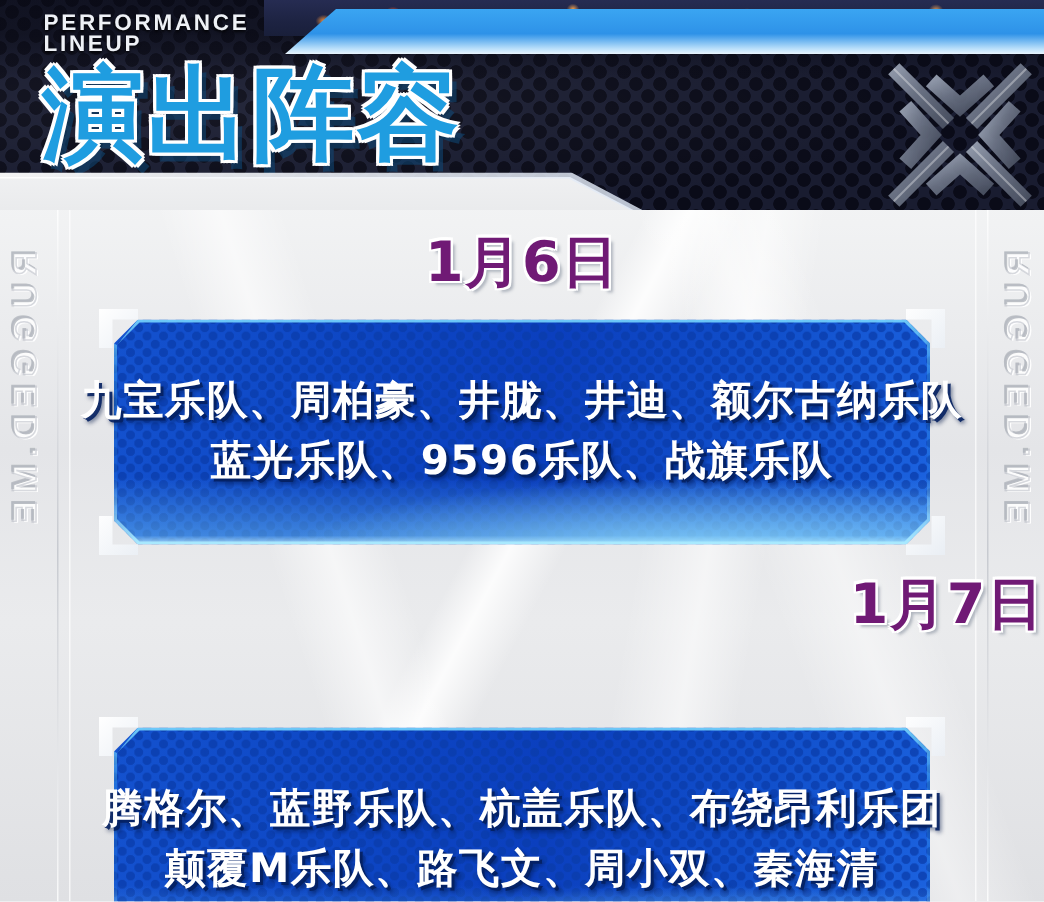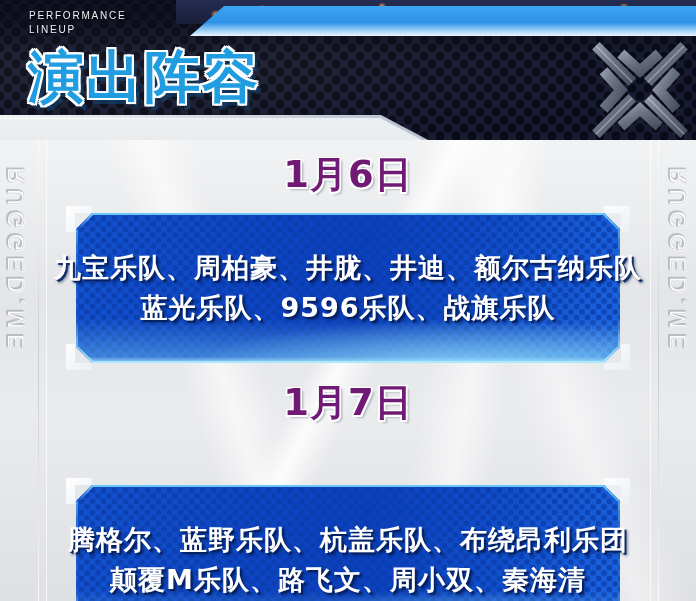--- a/index.html
+++ b/index.html
@@ -102,29 +102,29 @@
   .accent-bar{
     position:absolute; left:190px; top:6px; width:506px; height:30px;
     background:linear-gradient(180deg,#3aa5f2 0%, #2e92e8 55%, #b9dffa 88%, #e8f4fd 100%);
     clip-path:polygon(34px 0, 100% 0, 100% 100%, 0 100%);
     box-shadow:0 1px 4px rgba(255,255,255,.35);
   }
 
   
   .kicker{
     position:absolute; left:29px; top:9px;
-    font-size:10px; font-weight:400; letter-spacing:1.8px;
+    font-size:15px; font-weight:700; letter-spacing:1.8px;
     line-height:14px; color:#eef1f6;
     text-shadow:0 1px 2px rgba(0,0,0,.85);
   }
 
   
   .headline{
     position:absolute; left:28px; top:48px;
-    font-size:56px; line-height:58px; font-weight:700;
+    font-size:68px; line-height:58px; font-weight:700;
     letter-spacing:2px;
     color:#1f9de0;
     font-family:"DejaVu Sans","Liberation Sans",sans-serif;
     text-shadow:
       -2px -2px 0 #ffffff, 2px -2px 0 #ffffff,
       -2px  2px 0 #ffffff, 2px  2px 0 #ffffff,
        0   -2px 0 #ffffff, 0    2px 0 #ffffff,
       -2px  0   0 #ffffff, 2px  0   0 #ffffff,
        5px 6px 0 rgba(14,72,120,.55);
     white-space:nowrap;
@@ -157,21 +157,21 @@
     color:#701a75;
     text-shadow:
       -1.5px -1.5px 0 #ffffff, 1.5px -1.5px 0 #ffffff,
       -1.5px  1.5px 0 #ffffff, 1.5px  1.5px 0 #ffffff,
        0 -1.5px 0 #ffffff, 0 1.5px 0 #ffffff,
       -1.5px 0 0 #ffffff, 1.5px 0 0 #ffffff,
        3px 3px 2px rgba(120,130,145,.5);
     white-space:nowrap;
   }
   #date1{ left:0; top:155px; }
-  #date2{ left:0; top:383px; }
+  #date2{ left:0; top:383px;text-align:right; }
 
   
   .panel{
     position:absolute; left:76px; width:544px;
     overflow:visible;
   }
   .panel-body{
     position:absolute; inset:0;
     background:
       radial-gradient(circle at 50% 50%, rgba(10,60,170,.75) 0 36%, rgba(10,60,170,0) 41%),

